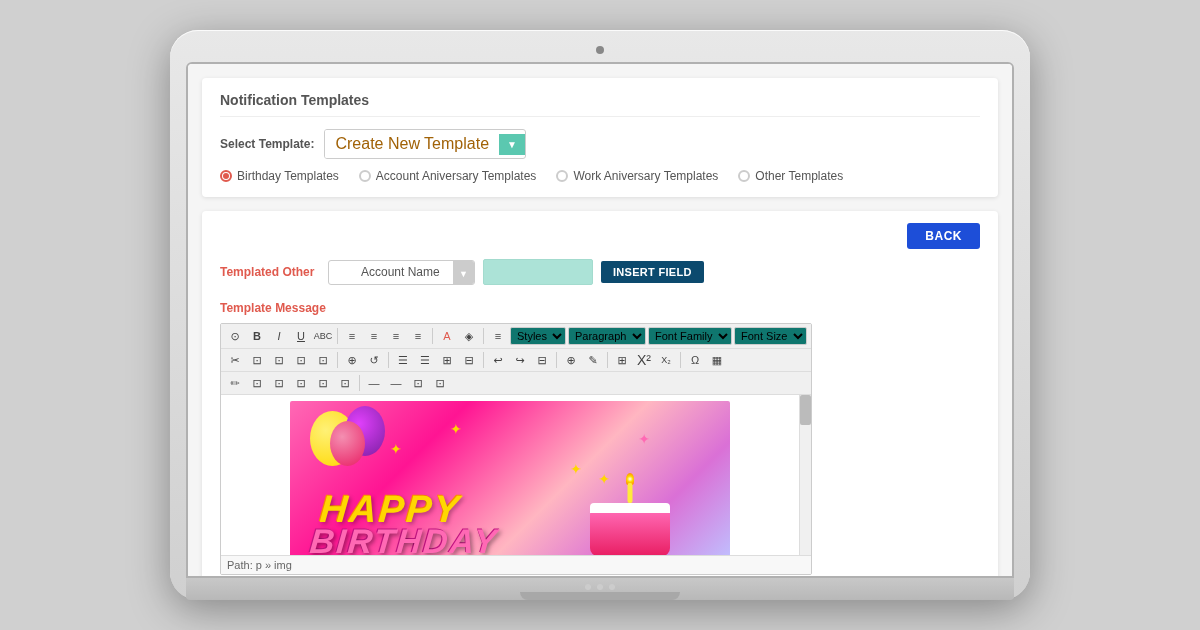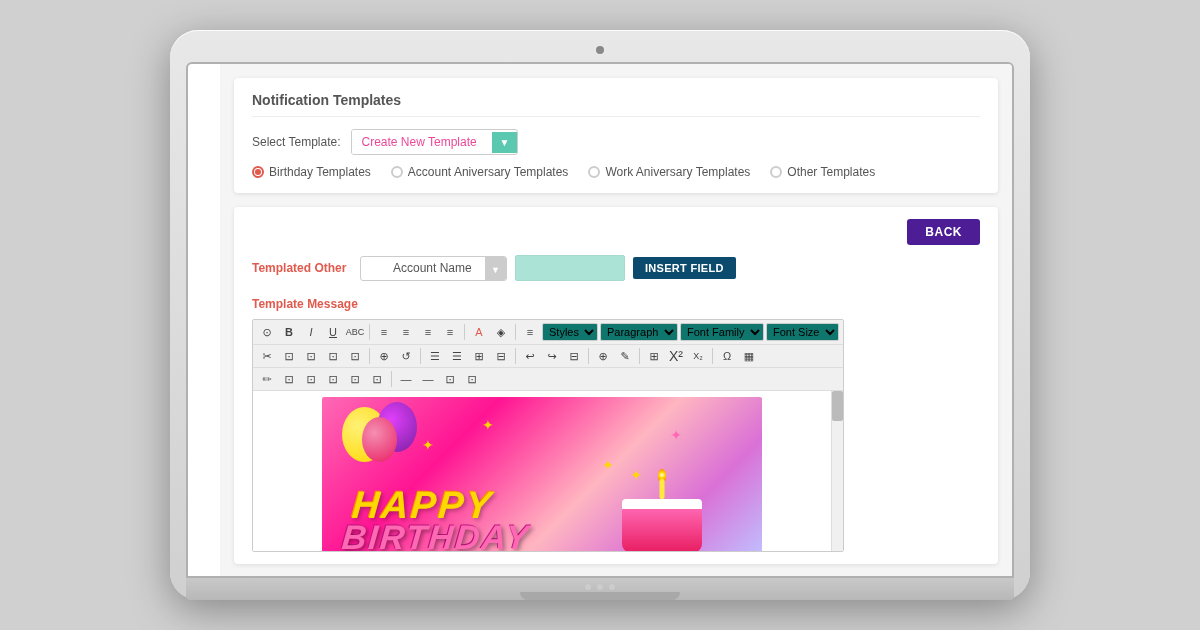--- a/index.html
+++ b/index.html
@@ -39,21 +39,20 @@
       flex-shrink: 0;
     }
 
     .laptop-screen {
       width: 100%;
       flex: 1;
       background: #fff;
       border-radius: 6px 6px 0 0;
       overflow: hidden;
       border: 2px solid #b0b0b0;
-      padding-left: 32px;
     }
 
     .laptop-base {
       width: 100%;
       height: 22px;
       background: linear-gradient(180deg, #c8c8c8 0%, #b8b8b8 100%);
       border-radius: 0 0 4px 4px;
       position: relative;
     }
 
@@ -100,34 +99,35 @@
       display: flex;
       align-items: center;
       gap: 10px;
       margin-bottom: 10px;
     }
 
     .select-template-label {
       color: #555;
       font-size: 12px;
       white-space: nowrap;
+      font-weight: bold;
     }
 
     .template-dropdown {
       display: flex;
       align-items: center;
       border: 1px solid #ccc;
       border-radius: 3px;
       overflow: hidden;
     }
 
     .template-dropdown-text {
       padding: 5px 10px;
-      font-size: 12px;
-      color: #ec4899;
+      font-size: 16px;
+      color: #a16207;
       background: #fff;
       min-width: 140px;
     }
 
     .template-dropdown-btn {
       background: #5bc8b0;
       padding: 5px 8px;
       cursor: pointer;
       display: flex;
       align-items: center;
@@ -188,21 +188,21 @@
       padding: 12px 18px;
     }
 
     .back-btn-row {
       display: flex;
       justify-content: flex-end;
       margin-bottom: 10px;
     }
 
     .back-btn {
-      background: #4c1d95;
+      background: #1d4ed8;
       color: #fff;
       border: none;
       padding: 6px 18px;
       border-radius: 3px;
       cursor: pointer;
       font-size: 12px;
       font-weight: bold;
       letter-spacing: 0.5px;
     }
 
@@ -699,20 +699,21 @@
                     <div class="cake-candle"></div>
                     <div class="cake-body"></div>
                   </div>
                 </div>
               </div>
               <div class="editor-scrollbar">
                 <div class="editor-scrollbar-thumb"></div>
               </div>
             </div>
 
+            <div class="path-bar">Path: p » img</div>
           </div>
         </div>
       </div>
 
     </div>
   </div>
   <div class="laptop-base">
     <div class="dots-row">
       <div class="dot"></div>
       <div class="dot"></div>

